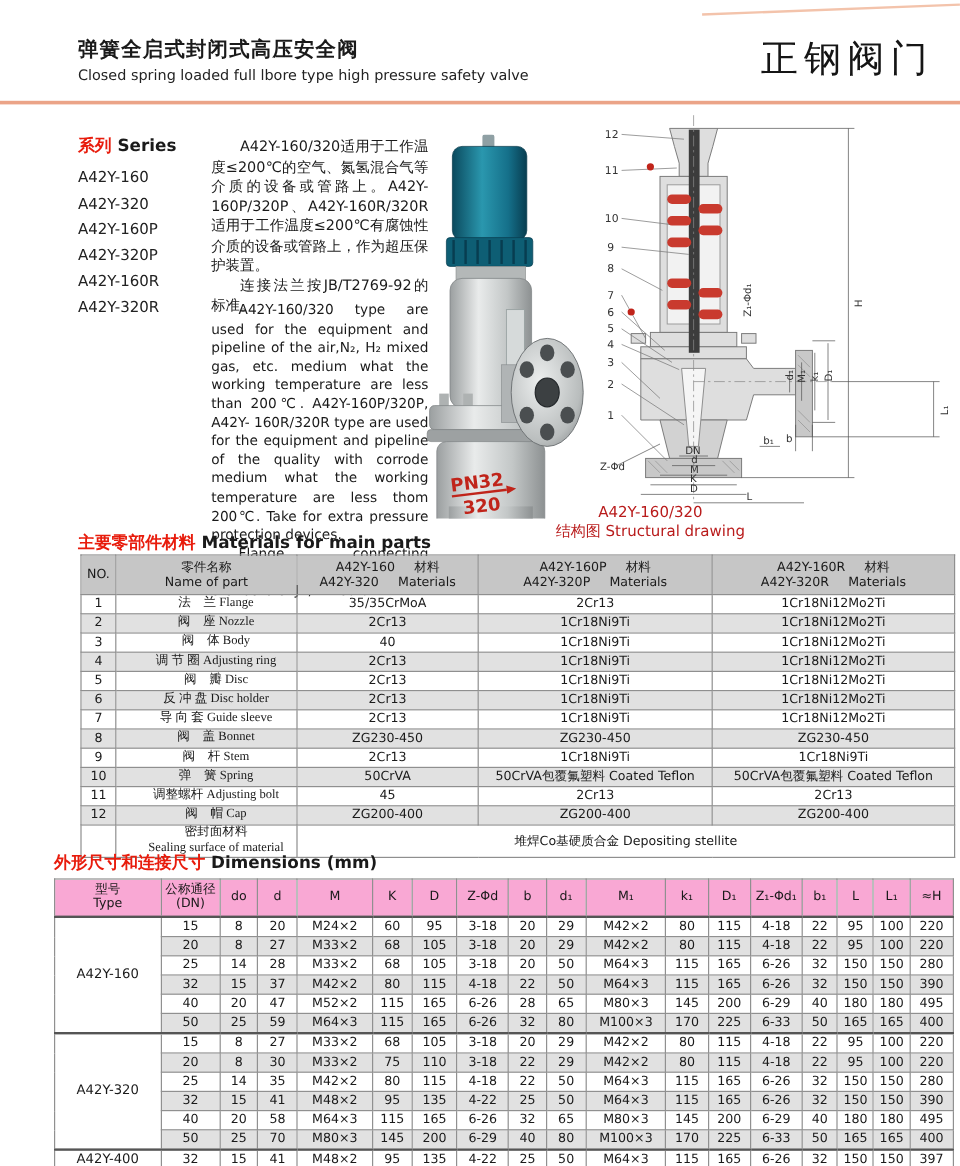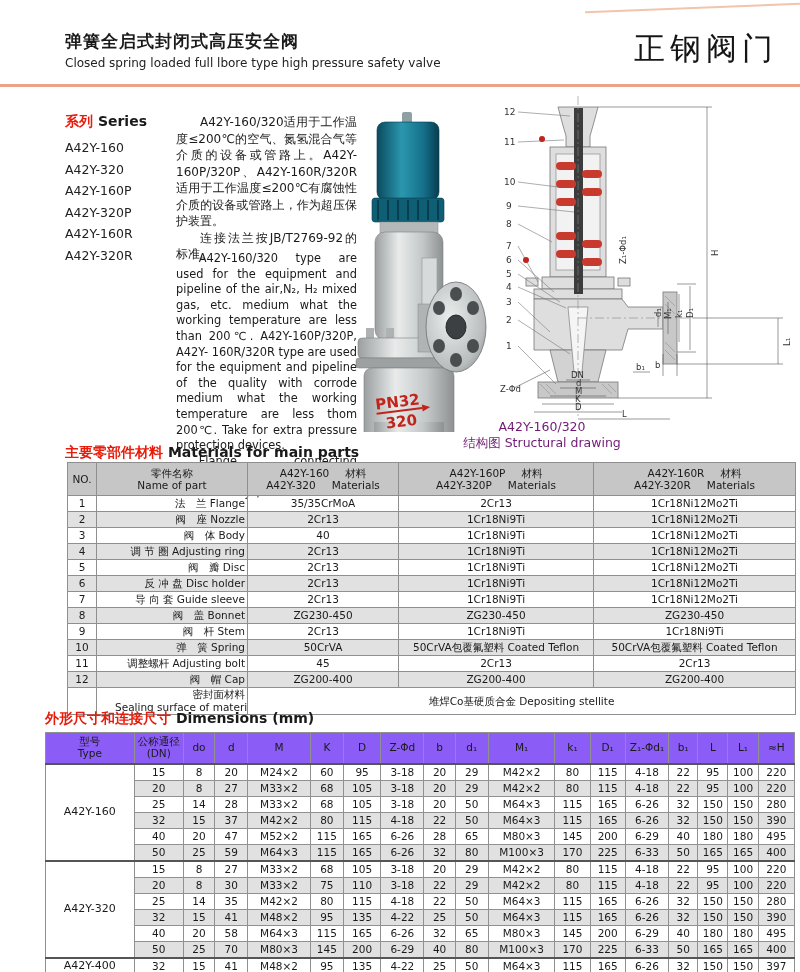--- a/index.html
+++ b/index.html
@@ -15,35 +15,35 @@
   .divider{position:absolute;left:0;top:84px;width:800px;height:3px;background:#eba488;}
 
   
   .sec-title{font-size:14px;font-weight:bold;}
   .red{color:#e81c0c;}
   .series-item{font-size:12.5px;line-height:21.5px;color:#222;}
   .desc{font-size:12px;line-height:16.5px;text-align:justify;}
   .desc p{margin:0;text-indent:2em;}
   .desc-en{font-size:11.4px;line-height:15.6px;text-align:justify;}
   .desc-en p{margin:0;text-indent:2em;}
-  .caption{font-size:12.5px;text-align:center;line-height:16px;color:#701a75;}
+  .caption{font-size:12.5px;text-align:center;line-height:16px;color:#b91c1c;}
 
   
   table{border-collapse:collapse;table-layout:fixed;}
   .mat-table{width:728px;font-size:10.5px;}
   .mat-table th,.mat-table td{border:1px solid #8f8f8f;text-align:center;padding:0 2px;height:15px;line-height:1.15;overflow:hidden;white-space:nowrap;}
   .mat-table thead th{background:#c6c6c6;font-weight:normal;height:32px;}
-  .mat-table .name-cell{text-align:right;padding-left:18px;}
+  .mat-table .name-cell{text-align:center;padding-left:18px;font-family:Liberation Serif, serif;}
   .mat-table tr.shade td{background:#e1e1e1;}
   .mh{display:flex;justify-content:center;gap:16px;}
   .mat-foot td{height:26px;line-height:1.2;}
 
   .dim-table{width:750px;font-size:10.5px;}
   .dim-table th,.dim-table td{border:1px solid #909090;text-align:center;padding:0 1px;height:15px;line-height:1.1;overflow:hidden;white-space:nowrap;}
-  .dim-table thead th{background:#8b5cf6;font-weight:normal;height:30px;margin-left:37px;}
+  .dim-table thead th{background:#f9a8d4;font-weight:normal;height:30px;margin-left:37px;}
   .dim-table tr.shade td{background:#e1e1e1;}
   .dim-table tr.group-start td{border-top:2px solid #555;}
   .dim-table td.type-cell{background:#fff;font-size:11px;}
 
   svg text{font-family:"DejaVu Sans","Liberation Sans",sans-serif;}
 </style>
 </head>
 <body>
 
 <div class="page">

